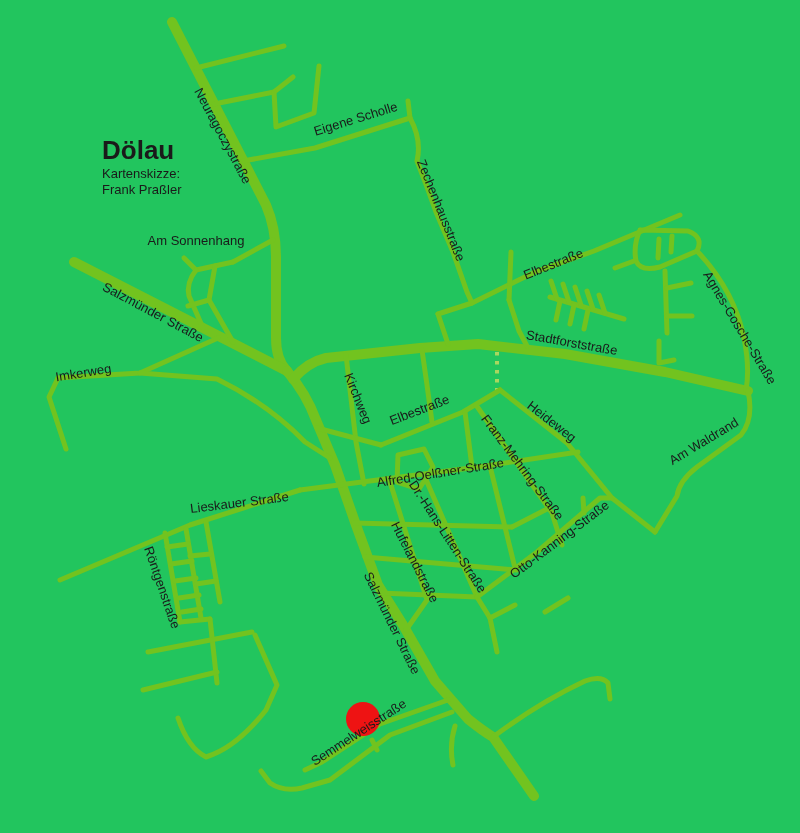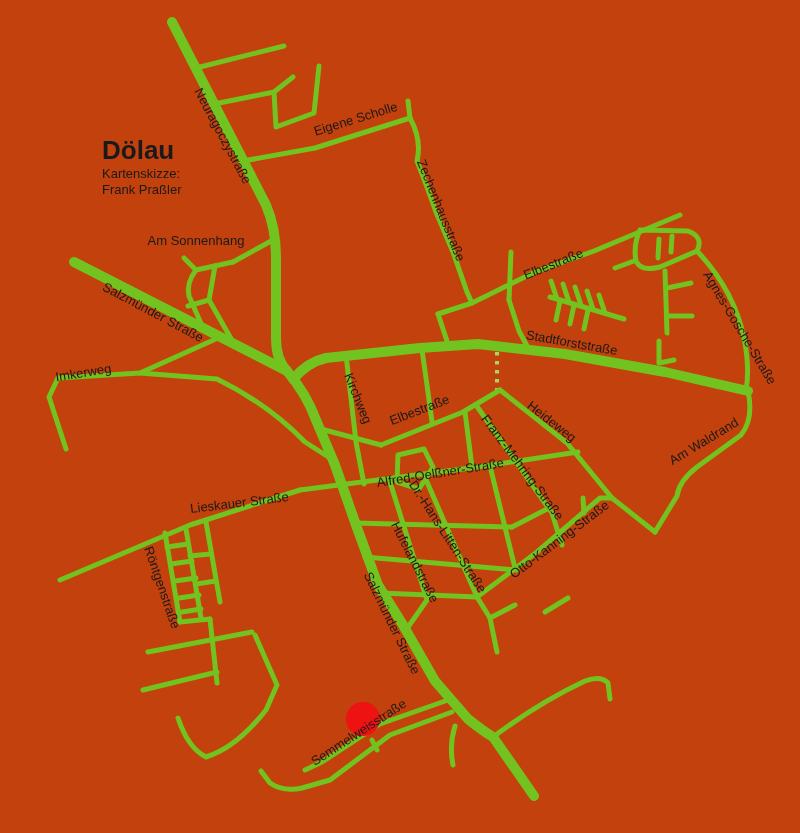--- a/index.html
+++ b/index.html
@@ -1,16 +1,16 @@
 <!DOCTYPE html>
 <html><head>
 <meta charset="utf-8">
 <style>
   html,body{margin:0;padding:0;background:#ffffff;}
-  .stage{position:relative;width:800px;height:833px;background:#c2410c;overflow:hidden;
+  .stage{position:relative;width:800px;height:833px;background:#22c55e;overflow:hidden;
          font-family:"Liberation Sans", sans-serif;}
   svg{display:block;}
   .road{fill:none;stroke:#72c31f;stroke-width:5;stroke-linecap:round;stroke-linejoin:round;}
   .road.thick{stroke-width:10;}
   .road.dashed{stroke:#a9d75f;stroke-width:4;stroke-dasharray:3.5 5.5;stroke-linecap:butt;}
   .street-label{font-size:13px;fill:#1a1a1a;text-anchor:middle;
                 font-family:"Liberation Sans", sans-serif;}
   .map-title{font-size:26px;font-weight:bold;fill:#1a1a1a;text-anchor:start;}
   .credit{font-size:13px;fill:#1a1a1a;text-anchor:start;}
 </style>

